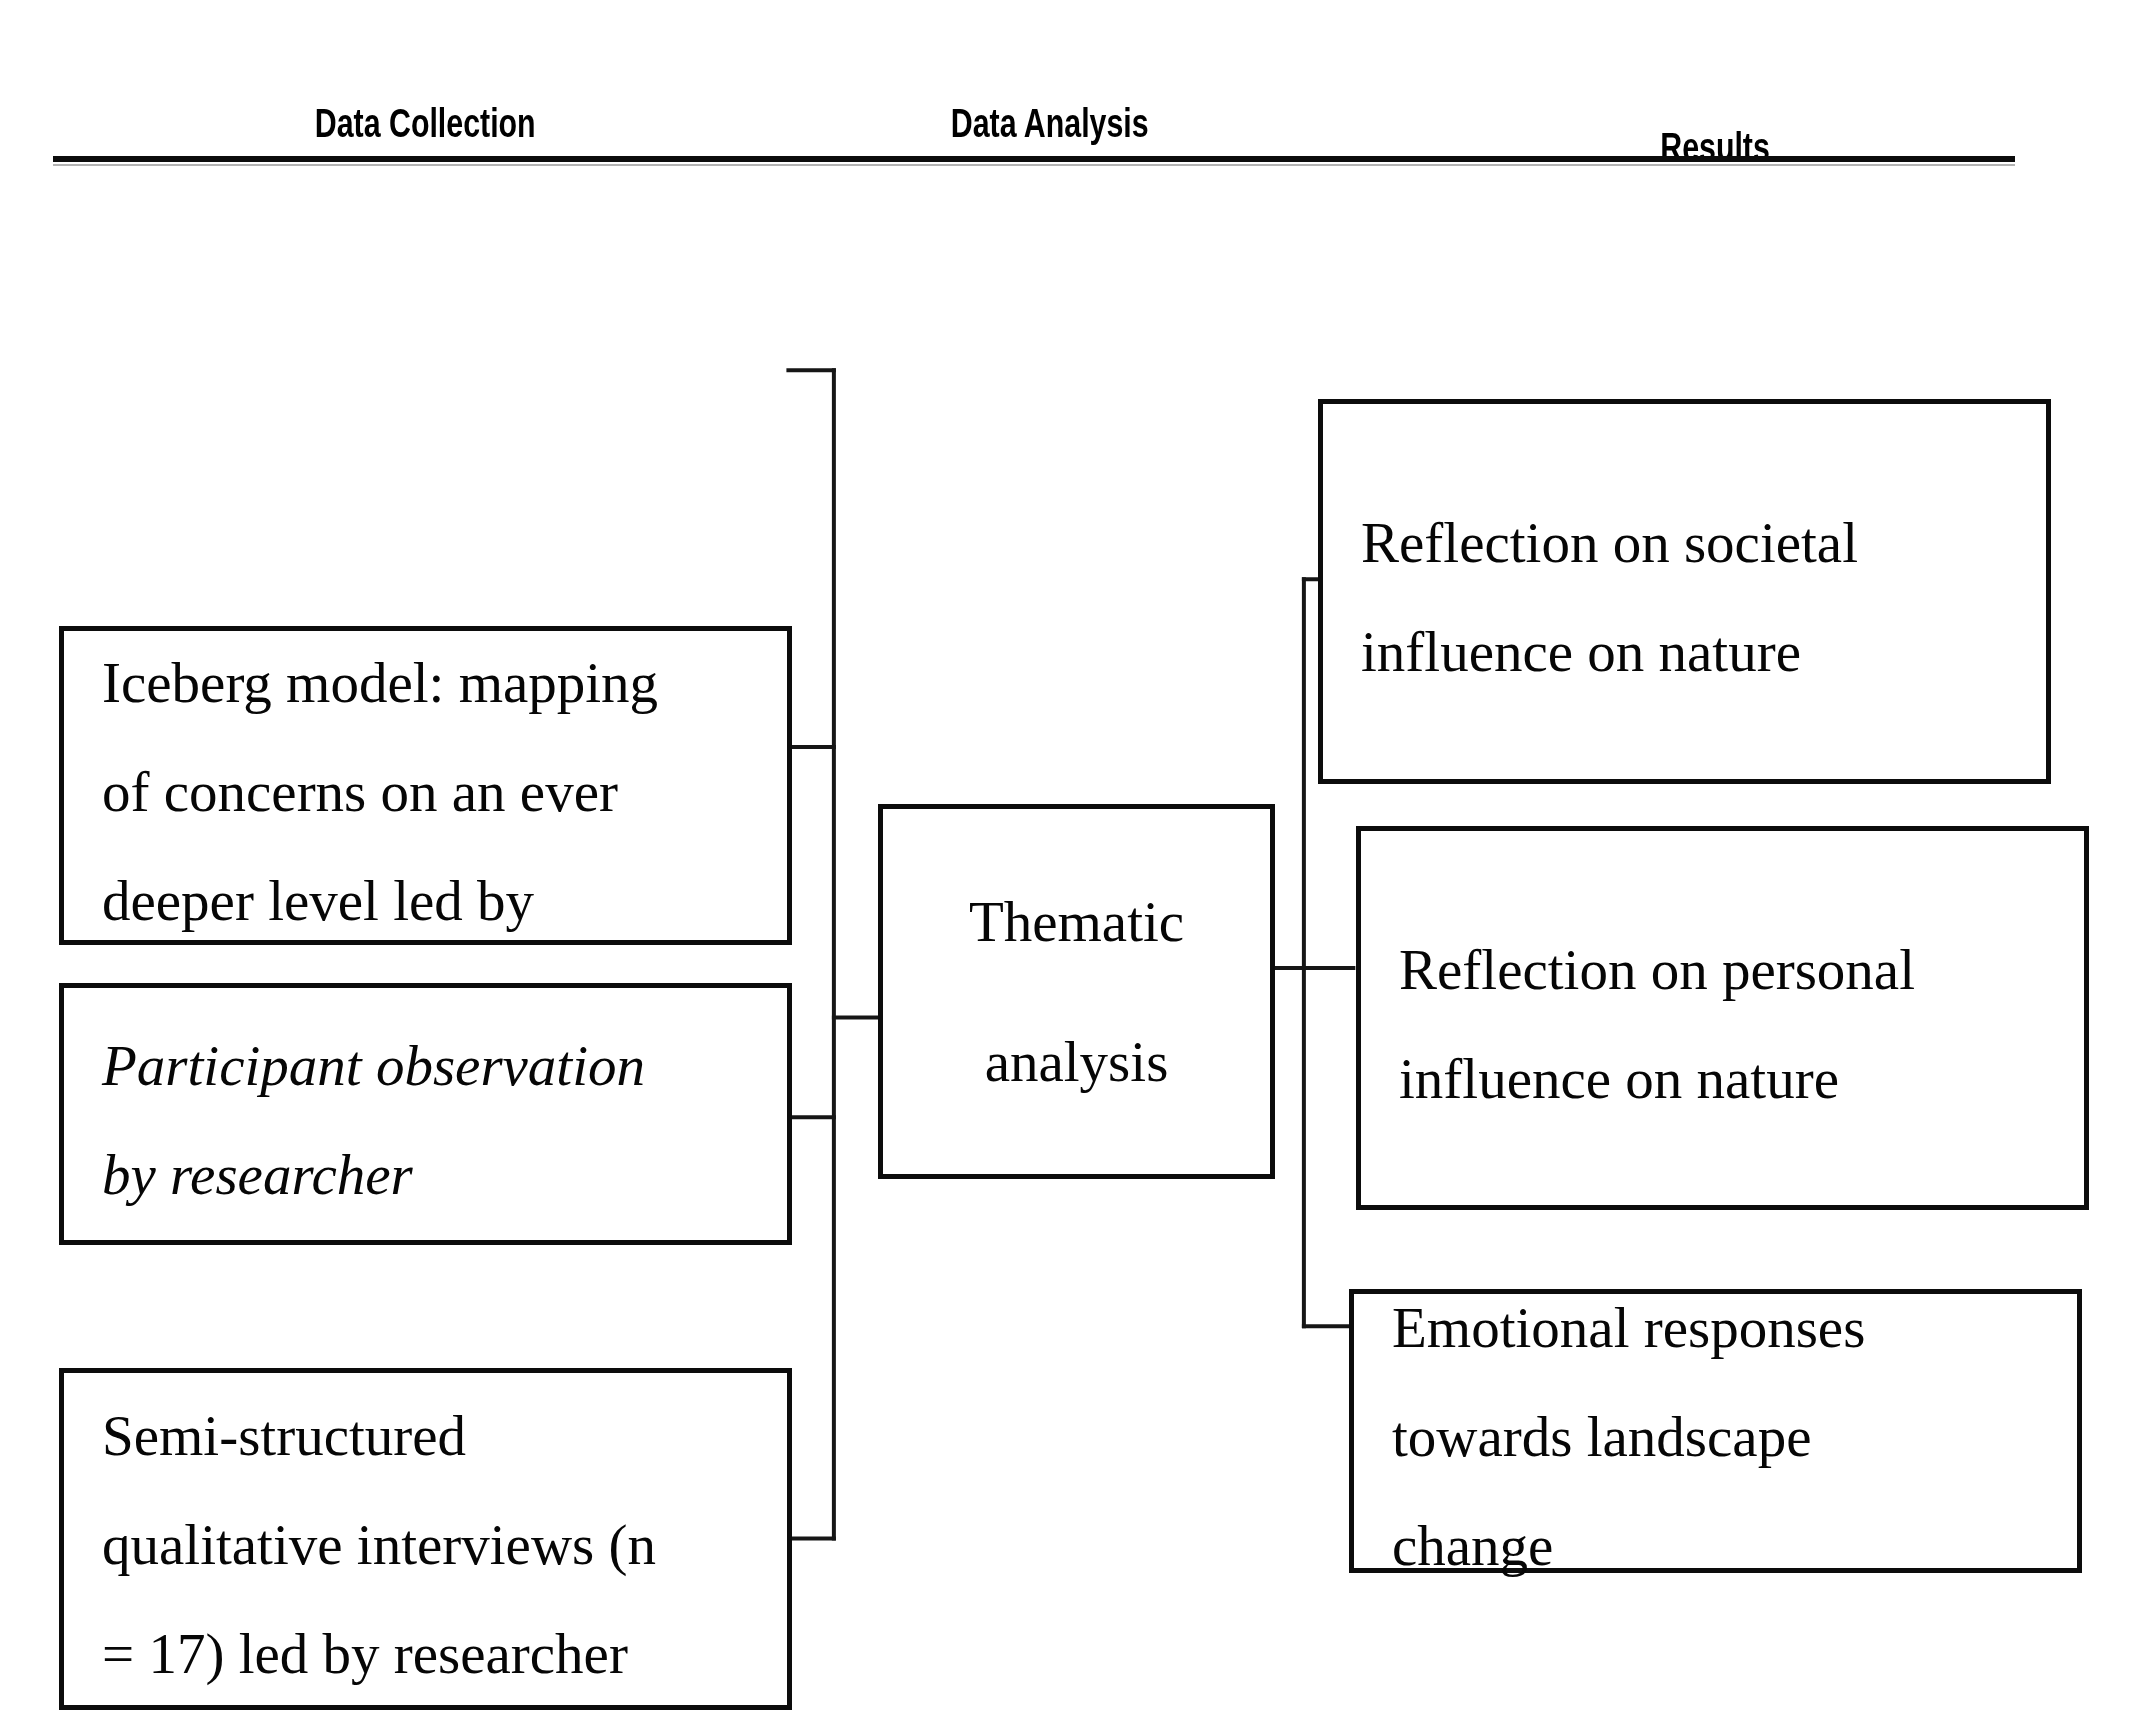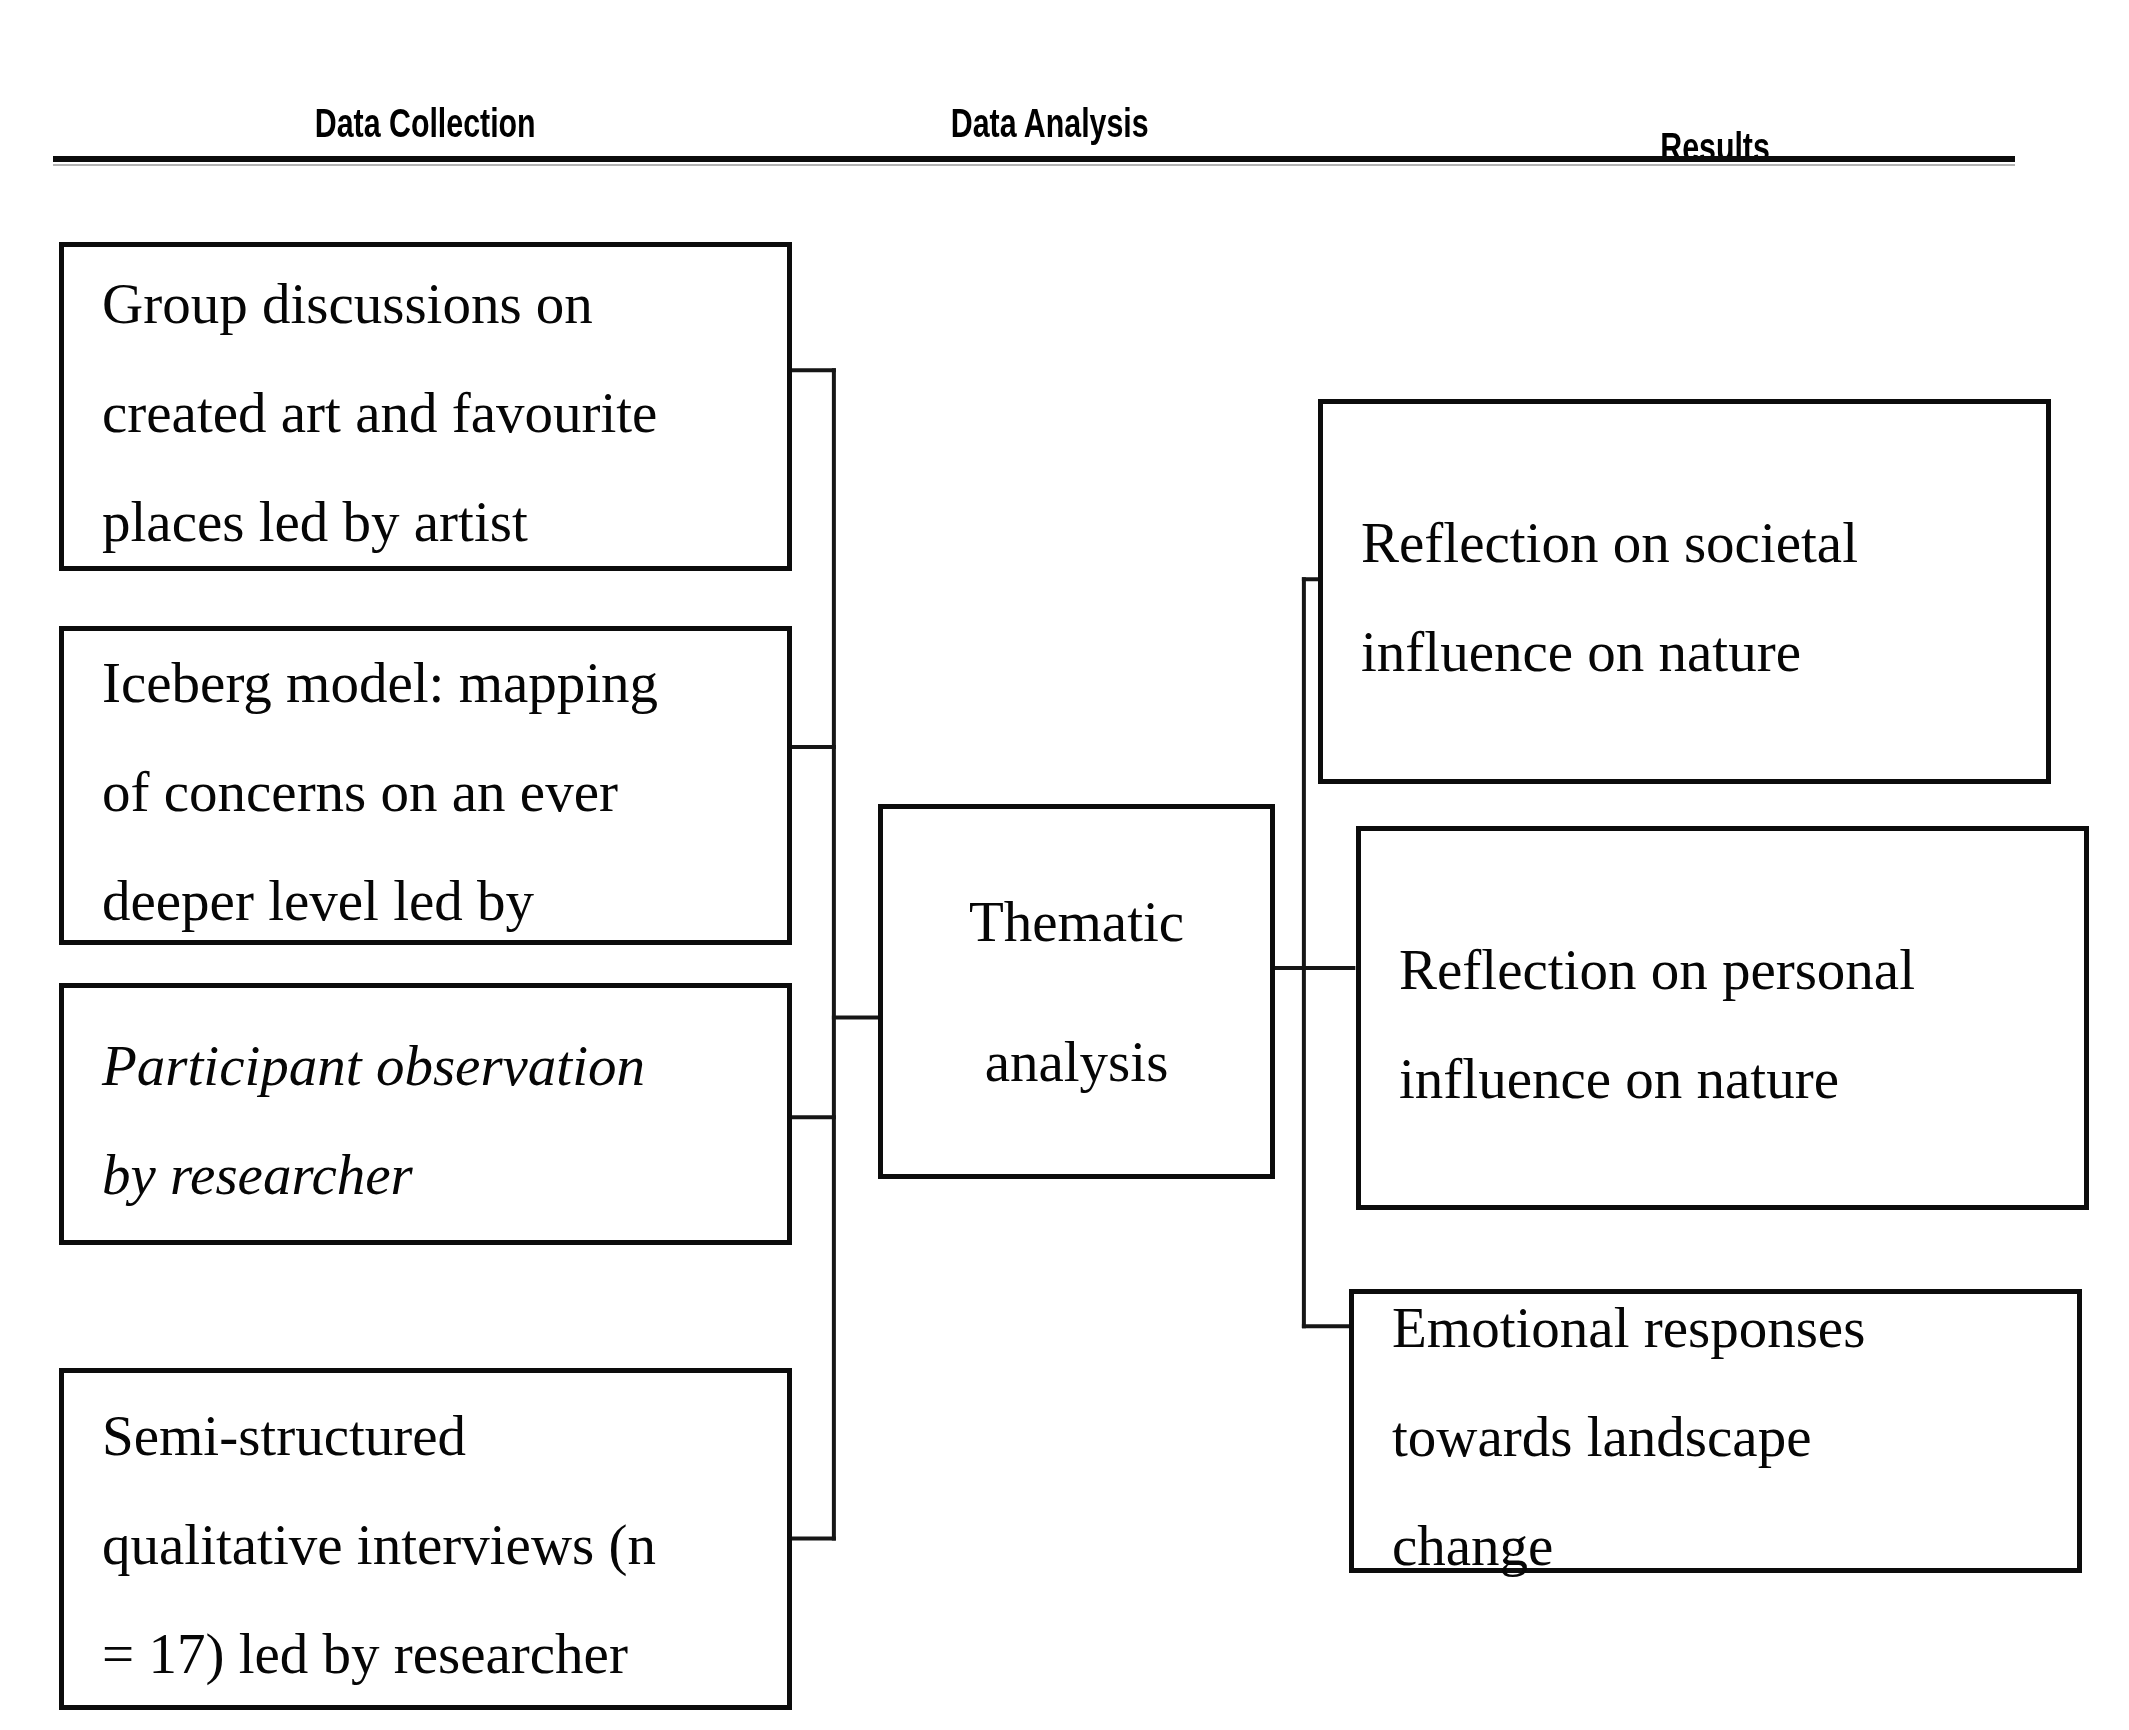--- a/index.html
+++ b/index.html
@@ -130,25 +130,20 @@
     <path d="M 988 1928 H 1045"></path>
     <path d="M 1045 464 V 1928"></path>
     <path d="M 1045 1275 H 1106"></path>
 
     <path d="M 1592 1213 H 1696"></path>
     <path d="M 1634 726 V 1662"></path>
     <path d="M 1634 726 H 1696"></path>
     <path d="M 1634 1662 H 1696"></path>
   </svg>
 
-  <div class="box box-l1">
-    <div class="txt">Group discussions on
-created art and favourite
-places led by artist</div>
-  </div>
   <div class="box box-l2">
     <div class="txt">Iceberg model: mapping
 of concerns on an ever
 deeper level led by</div>
   </div>
   <div class="box box-l3">
     <div class="txt">Participant observation
 by researcher</div>
   </div>
   <div class="box box-l4">

